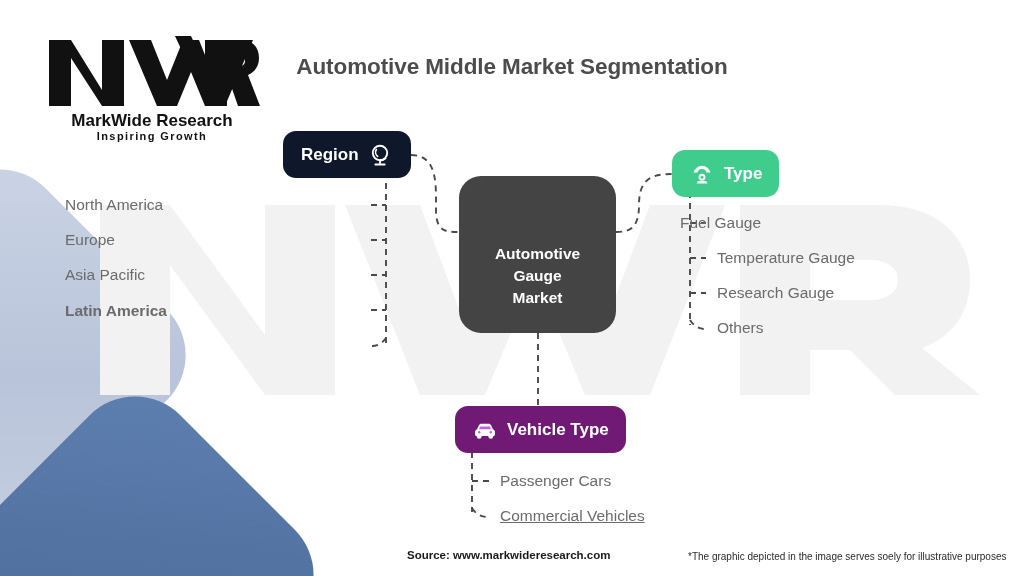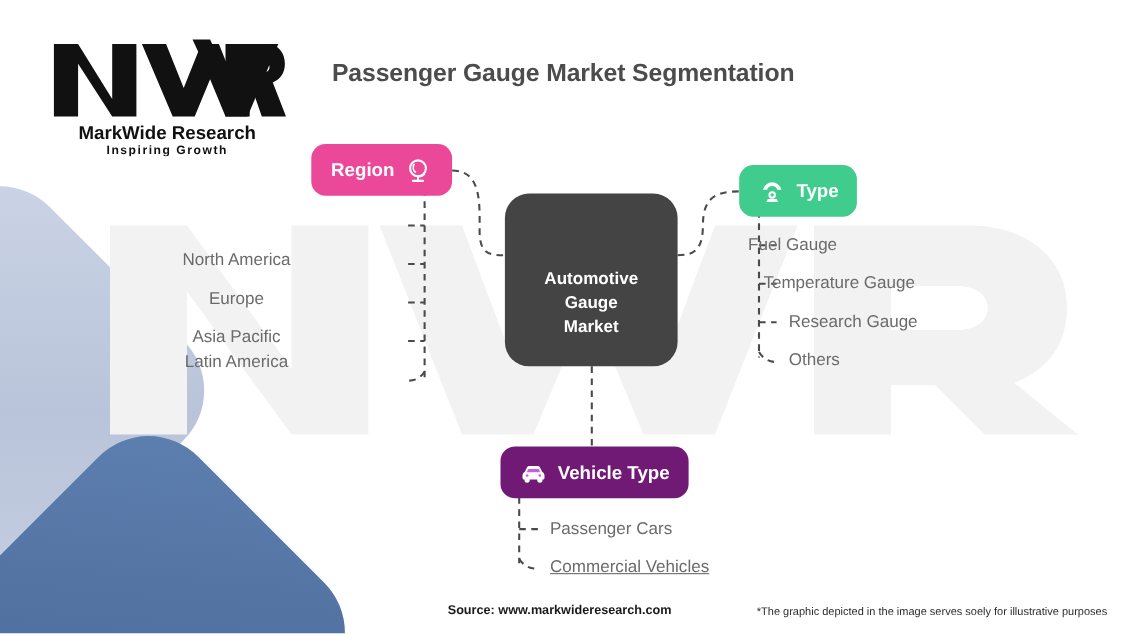--- a/index.html
+++ b/index.html
@@ -121,32 +121,32 @@
     white-space: nowrap;
   }
   .badge-icon {
     display: flex;
     align-items: center;
     justify-content: center;
     width: 26px;
     height: 26px;
     flex: 0 0 auto;
   }
-  #badge-region  { left: 283px; top: 131px; background: #ec4899; padding-left: 18px; }
+  #badge-region  { left: 283px; top: 131px; background: #0f172a; padding-left: 18px; }
   #badge-type    { left: 672px; top: 150px; background: #3fcc8d; border-radius: 13px; }
   #badge-vehicle { left: 455px; top: 406px; background: #701a75; }
 
   
   .leaf {
     position: absolute;
     font-size: 15.5px;
     color: #6b6b6b;
     white-space: nowrap;
   }
-  .leaf-right { text-align: center; margin-top: 32px; }
+  .leaf-right { text-align: left; }
 
   
   .source {
     position: absolute;
     left: 407px;
     top: 549px;
     font-size: 11.5px;
     font-weight: bold;
     color: #1a1a1a;
   }
@@ -179,21 +179,21 @@
     <g fill="#111111">
       <path d="M4 8 L26 8 L57 58 L57 8 L79 8 L79 74 L57 74 L26 26 L26 74 L4 74 Z"></path>
       <path d="M84 8 L106 8 L122 48 L138 8 L154 8 L170 48 L186 8 L208 8 L180 74 L160 74 L146 40 L132 74 L112 74 Z"></path>
       <path d="M130 4 L146 4 L160 34 L144 34 Z"></path>
       <path d="M160 8 L197 8 C208 8 214 16 214 26 C214 34 210 40 203 43 L215 74 L193 74 L184 48 L182 48 L182 74 L160 74 Z M182 24 L182 34 L194 34 C198 34 200 32 200 29 C200 26 198 24 194 24 Z"></path>
     </g>
     <text x="107" y="94" font-family="Liberation Sans, sans-serif" font-size="17" font-weight="bold" fill="#111111" text-anchor="middle">MarkWide Research</text>
     <text x="107" y="108" font-family="Liberation Sans, sans-serif" font-size="11" font-weight="bold" letter-spacing="1.4" fill="#111111" text-anchor="middle">Inspiring Growth</text>
   </svg>
 
-  <div class="page-title">Passenger Gauge Market Segmentation</div>
+  <div class="page-title">Automotive Middle Market Segmentation</div>
 
   <svg class="connectors" viewBox="0 0 1024 576">
     <g fill="none" stroke="#4a4a4a" stroke-width="1.9" stroke-dasharray="6,5" stroke-linecap="butt">
 
       <path d="M411 155 C438 155 436 185 436 210 C436 232 446 232 459 232"></path>
 
       <path d="M616 232 C630 232 639 228 639 205 C639 180 650 174 672 174"></path>
 
       <path d="M538 333 L538 406"></path>
 
@@ -262,24 +262,24 @@
         <circle cx="7.2" cy="14.3" r="1.2" fill="#c65fe8"></circle>
         <circle cx="18.8" cy="14.3" r="1.2" fill="#c65fe8"></circle>
       </svg>
     </span>
     <span class="badge-label">Vehicle Type</span>
   </div>
 
   <div class="leaf leaf-right" style="left:65px; top:196px; width:300px;">North America</div>
   <div class="leaf leaf-right" style="left:65px; top:231px; width:300px;">Europe</div>
   <div class="leaf leaf-right" style="left:65px; top:266px; width:300px;">Asia Pacific</div>
-  <div class="leaf leaf-right" style="left:65px; top:289px; width:300px;">Latin America</div>
+  <div class="leaf leaf-right" style="left:65px; top:302px; width:300px;font-weight:bold;">Latin America</div>
 
   <div class="leaf" style="left:680px; top:214px;">Fuel Gauge</div>
-  <div class="leaf" style="left:694px; top:249px;">Temperature Gauge</div>
+  <div class="leaf" style="left:717px; top:249px;">Temperature Gauge</div>
   <div class="leaf" style="left:717px; top:284px;">Research Gauge</div>
   <div class="leaf" style="left:717px; top:319px;">Others</div>
 
   <div class="leaf" style="left:500px; top:472px;">Passenger Cars</div>
   <div class="leaf" style="left:500px; top:507px;text-decoration:underline;">Commercial Vehicles</div>
 
   <div class="source">Source: www.markwideresearch.com</div>
   <div class="disclaimer">*The graphic depicted in the image serves soely for illustrative purposes</div>
 
 </div>

